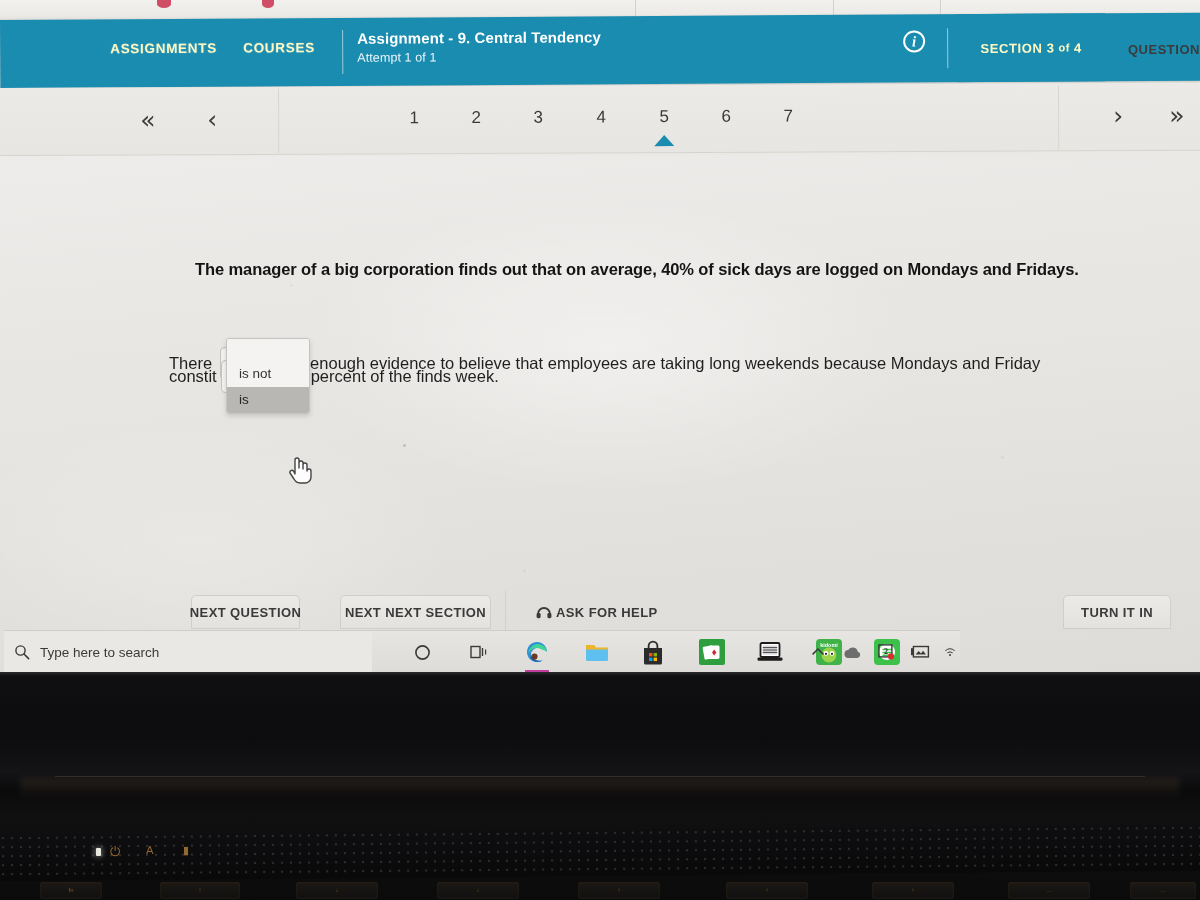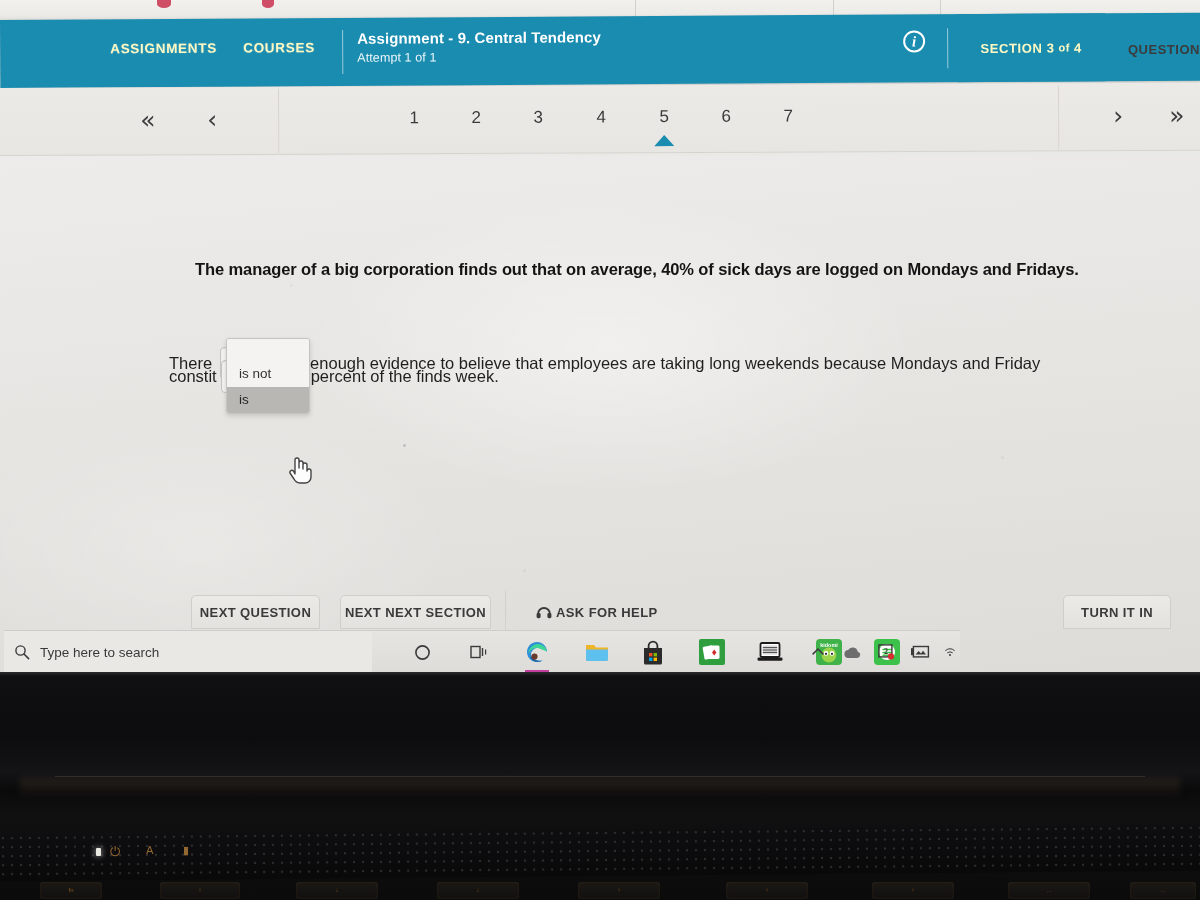--- a/index.html
+++ b/index.html
@@ -211,21 +211,21 @@
     height: 34px;
     border: 1px solid #d0cecb;
     border-radius: 5px 5px 0 0;
     background: linear-gradient(180deg,#eceae7,#e4e2de);
     color: #3a3a3a; font-size: 13px; font-weight: 600;
     letter-spacing: .4px;
     display: flex; align-items: center; justify-content: center;
     white-space: nowrap;
     cursor: pointer;
   }
-  #btn-next { left: 191px; top: 595px; width: 129px; }
+  #btn-next { left: 191px; top: 595px; width: 109px; }
   #btn-read { left: 340px; top: 595px; width: 151px; }
   #btn-turn { left: 1063px; top: 595px; width: 108px; }
 
   .helpgrp {
     position: absolute; left: 536px; top: 605px;
     display: flex; align-items: center; gap: 4px;
     color: #3a3a3a; font-size: 13px; font-weight: 600; letter-spacing: .4px;
     cursor: pointer;
   }
   .helpgrp .hs-icon {

